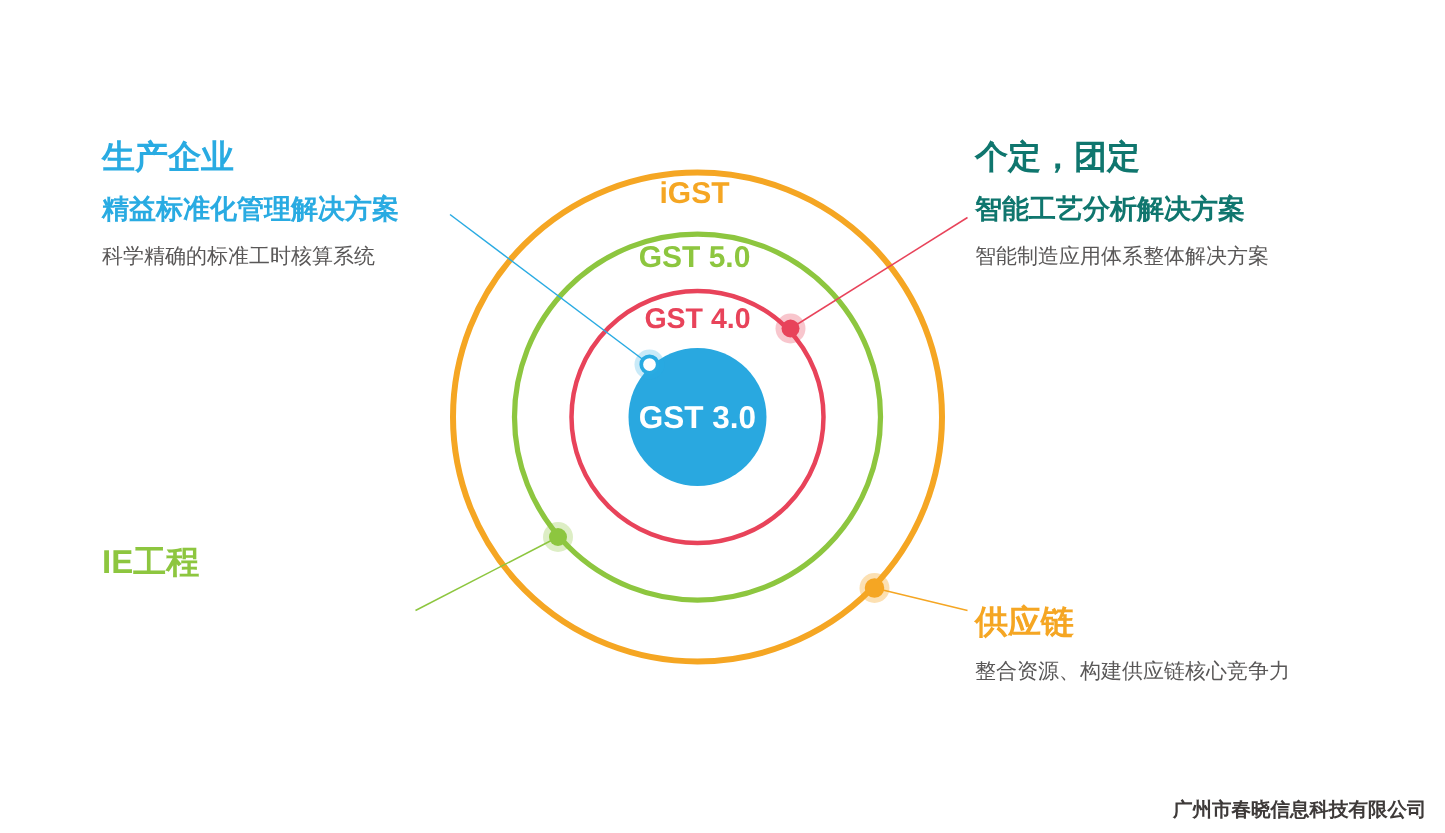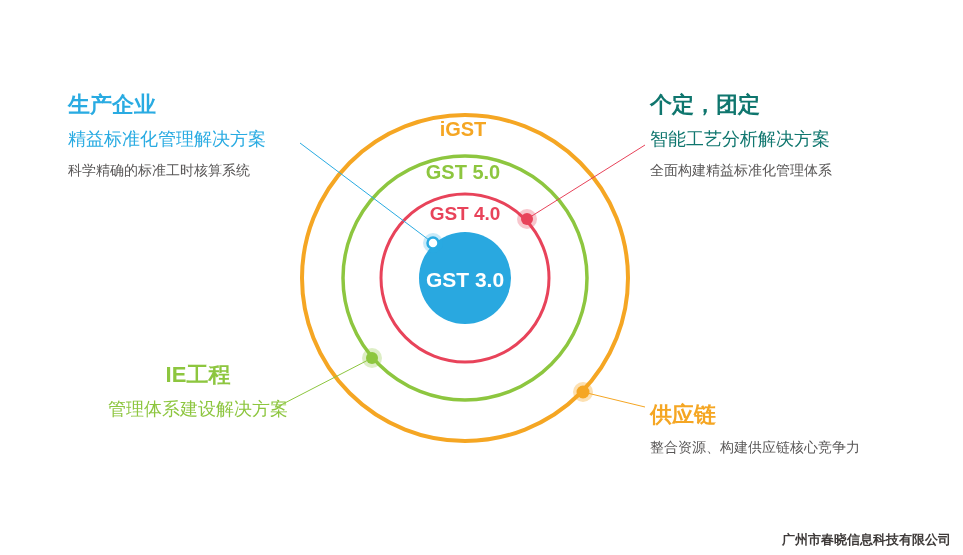--- a/index.html
+++ b/index.html
@@ -1,21 +1,21 @@
 <!DOCTYPE html>
 <html><head>
 <meta charset="utf-8">
 <style>
   html,body{margin:0;padding:0;background:#ffffff;}
   body{font-family:"Liberation Sans","DejaVu Sans",sans-serif;}
   .stage{position:relative;width:963px;height:555px;background:#ffffff;overflow:hidden;margin:0 auto;}
   .diagram-svg{position:absolute;left:0;top:0;}
   .callout{position:absolute;width:260px;}
   .callout .title{font-size:22px;font-weight:bold;line-height:1;margin:0 0 14px 0;}
-  .callout .subtitle{font-size:18px;font-weight:normal;line-height:1;margin:0 0 15px 0;}
+  .callout .subtitle{font-size:18px;font-weight:bold;line-height:1;margin:0 0 15px 0;}
   .callout .desc{font-size:14px;color:#595757;line-height:1;margin:0;}
   .c-blue{color:#29ABE2;}
   .c-red{color:#0f766e;}
   .c-green{color:#8DC63F;}
   .c-orange{color:#F5A623;}
   .footer{position:absolute;right:12px;bottom:6px;font-size:13px;font-weight:bold;color:#3E3A39;}
   .ring-label{font-family:"Liberation Sans","DejaVu Sans",sans-serif;font-weight:bold;}
 </style>
 </head>
 <body>
@@ -59,26 +59,25 @@
 
   <div class="callout" style="left:68px;top:94px;">
     <p class="title c-blue">生产企业</p>
     <p class="subtitle c-blue">精益标准化管理解决方案</p>
     <p class="desc">科学精确的标准工时核算系统</p>
   </div>
 
   <div class="callout" style="left:650px;top:94px;">
     <p class="title c-red">个定，团定</p>
     <p class="subtitle c-red">智能工艺分析解决方案</p>
-    <p class="desc">全面构建精益标准化管理体系</p>
+    <p class="desc">智能制造应用体系整体解决方案</p>
   </div>
 
-  <div class="callout" style="left:68px;top:364px;text-align:center;">
+  <div class="callout" style="left:68px;top:364px;">
     <p class="title c-green">IE工程</p>
-    <p class="subtitle c-green">管理体系建设解决方案</p>
   </div>
 
   <div class="callout" style="left:650px;top:364px;margin-top:40px;">
     <p class="title c-orange">供应链</p>
     <p class="desc">整合资源、构建供应链核心竞争力</p>
   </div>
 
   <div class="footer">广州市春晓信息科技有限公司</div>
 
 </div>

